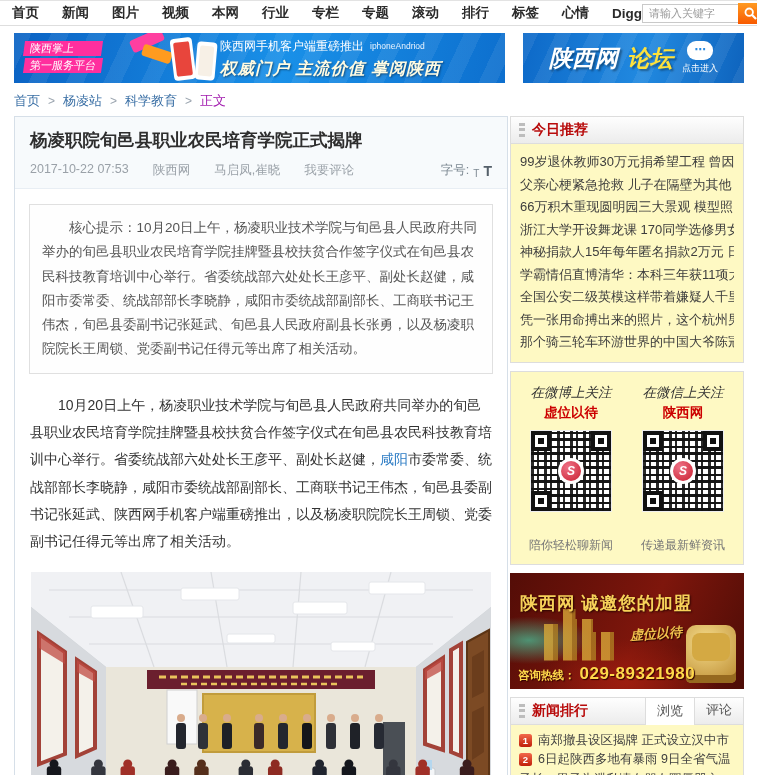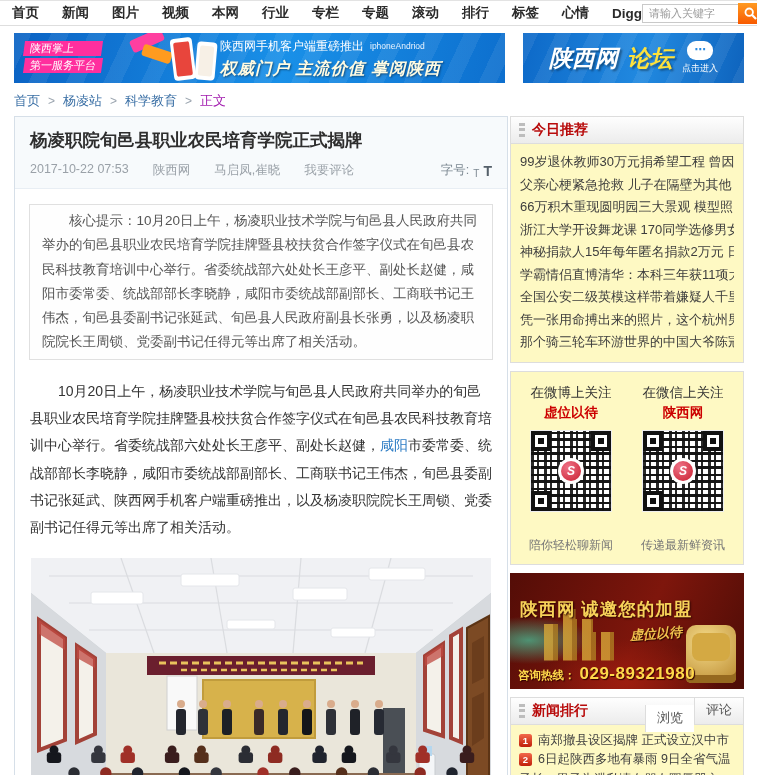--- a/index.html
+++ b/index.html
@@ -91,21 +91,21 @@
 
   
   .article-box { border:1px solid #d6dfe8; background:#fff; min-height:655px; }
   .article-head { background:#f7fafc; border-bottom:1px solid #e8eef4; padding:11px 15px 9px; }
   .article-head h1 { margin:0 0 10px; font-size:17.5px; font-weight:bold; color:#2e2e2e; }
   .meta { display:flex; align-items:flex-start; gap:24px; font-size:12.5px; color:#9aa1a8; }
   .meta .fontsize { margin-left:auto; color:#7c8892; display:flex; align-items:flex-end; gap:4px; }
   .t-small { font-size:10px; color:#7c8892; }
   .t-big { font-size:14px; font-weight:bold; color:#55606a; }
   .summary {
-    margin:15px 14px 0; border:1px solid #e0e0e0; background:#fefefe; padding:4px 12px;
+    margin:15px 14px 0; border:1px solid #e0e0e0; background:#fefefe; padding:11px 12px;
     font-size:13.5px; line-height:1.8; color:#555; text-indent:2em;
   }
   .sum-label { color:#555; }
   .body-text { margin:18px 15px 0; font-size:14px; line-height:1.95; color:#333; text-indent:2em; }
   .inline-link { color:#2b7bc4; }
   figure { margin:16px auto 0; width:460px; text-align:center; }
   .photo { width:460px; height:300px; display:block; background:#cdd0d4; }
 
   
   .module { border:1px solid #ddd; background:#fef9c3; margin-bottom:8px; }
@@ -116,21 +116,21 @@
   .dots { width:2px; height:14px; border-left:3px dotted #bdbdbd; border-right:3px dotted #bdbdbd; }
   .mod-head h2 { margin:0 0 0 7px; font-size:14px; font-weight:bold; color:#b80b0b; }
   .today-list { list-style:none; margin:0; padding:7px 9px 8px; }
   .today-list li {
     font-size:13px; line-height:22.5px; color:#3d3d3d;
     white-space:nowrap; overflow:hidden;
   }
 
   .follow { display:flex; padding:12px 4px 10px; text-align:center; }
   .qr-col { flex:1; }
-  .qr-line1 { font-size:13.5px; color:#333; }
+  .qr-line1 { font-size:13.5px; color:#333;font-style:italic; }
   .qr-line2 { font-size:13.5px; font-weight:bold; color:#c00; margin-top:2px; }
   .qr { position:relative; width:82px; height:82px; margin:8px auto 6px; border:1px solid #eee;
     background:
       repeating-linear-gradient(90deg, rgba(17,17,17,.9) 0 3px, transparent 3px 6px, rgba(17,17,17,.9) 6px 8px, transparent 8px 13px),
       repeating-linear-gradient(0deg, #151515 0 3px, #fff 3px 7px, #151515 7px 9px, #fff 9px 14px);
   }
   .qr i { position:absolute; width:20px; height:20px; background:#fff; border:4px solid #111; }
   .qr i::after { content:""; position:absolute; inset:3px; background:#111; }
   .qr .tl { top:0; left:0; } .qr .tr { top:0; right:0; } .qr .bl { bottom:0; left:0; }
   .qr-logo { position:absolute; inset:0; margin:auto; width:26px; height:26px; background:#fff; border-radius:50%;
@@ -144,21 +144,21 @@
   .qr-cap { font-size:12px; color:#777;margin-top:25px; }
 
   .ad {
     display:block; position:relative; height:116px; margin-bottom:8px; overflow:hidden;
     background:
       radial-gradient(90px 34px at 8% 58%, rgba(72,189,150,.75), transparent 70%),
       radial-gradient(120px 60px at 50% 95%, rgba(160,30,15,.9), transparent 75%),
       linear-gradient(115deg,#45090565,#7e160c 55%,#4c0c06),#5d0f08;
   }
   .ad-title {
-    position:absolute; left:10px; top:24px; font-size:17.5px; font-weight:bold; letter-spacing:1px;
+    position:absolute; left:10px; top:18px; font-size:17.5px; font-weight:bold; letter-spacing:1px;
     color:#f7d259; text-shadow:1px 1px 2px #2a0400; white-space:nowrap;
   }
   .ad-sub {
     position:absolute; right:62px; top:52px; font-size:13px; font-weight:bold; font-style:italic;
     color:#efc14d; text-shadow:1px 1px 1px #2a0400; transform:rotate(-4deg);
   }
   .chair { position:absolute; right:8px; bottom:6px; width:50px; height:58px;
     background:radial-gradient(circle at 40% 30%, #f6dd8c, #b9882e); border-radius:10px 10px 5px 5px;
     box-shadow:inset 0 -8px 0 #96691f; }
   .chair::before { content:""; position:absolute; left:6px; right:6px; top:8px; bottom:22px;
@@ -166,21 +166,21 @@
   .buildings { position:absolute; left:34px; bottom:28px; width:70px; height:52px;
     background:repeating-linear-gradient(90deg,#d8a838 0 9px, #b07f22 9px 14px, transparent 14px 19px);
     opacity:.8; clip-path:polygon(0 100%,0 30%,20% 30%,20% 0,45% 0,45% 20%,70% 20%,70% 45%,100% 45%,100% 100%); }
   .ad-hotline { position:absolute; left:8px; bottom:5px; display:flex; align-items:baseline; gap:4px;
     color:#ffd84a; font-size:11.5px; font-weight:bold; text-shadow:1px 1px 1px #300; }
   .ad-hotline b { font-size:17px; letter-spacing:.5px; }
 
   .ranking .mod-head { padding-right:0; }
   .tabs { margin-left:auto; display:flex; height:27px; }
   .tab { padding:0 11px; line-height:26px; font-size:13px; color:#555; border-left:1px solid #ddd; }
-  .tab:first-child { background:#fff; border-right:0; position:relative; top:8px; line-height:25px; }
+  .tab:first-child { background:#fff; border-right:0; position:relative; top:1px; line-height:25px; }
   .rank-list { list-style:none; margin:0; padding:6px 8px; }
   .rank-list li { display:flex; align-items:center; gap:6px; height:19.5px; overflow:hidden; }
   .badge {
     flex:0 0 13px; width:13px; height:13px; border-radius:2.5px; font-style:normal;
     color:#fff; font-size:9.5px; font-weight:bold; text-align:center; line-height:13px;
     background:linear-gradient(#c9c9c9,#979797);
   }
   .rank-list li:nth-child(-n+3) .badge { background:linear-gradient(#f2694a,#c01f0a); }
   .rank-text { font-size:12.5px; color:#3f3f3f; white-space:nowrap; overflow:hidden; }
 </style>

